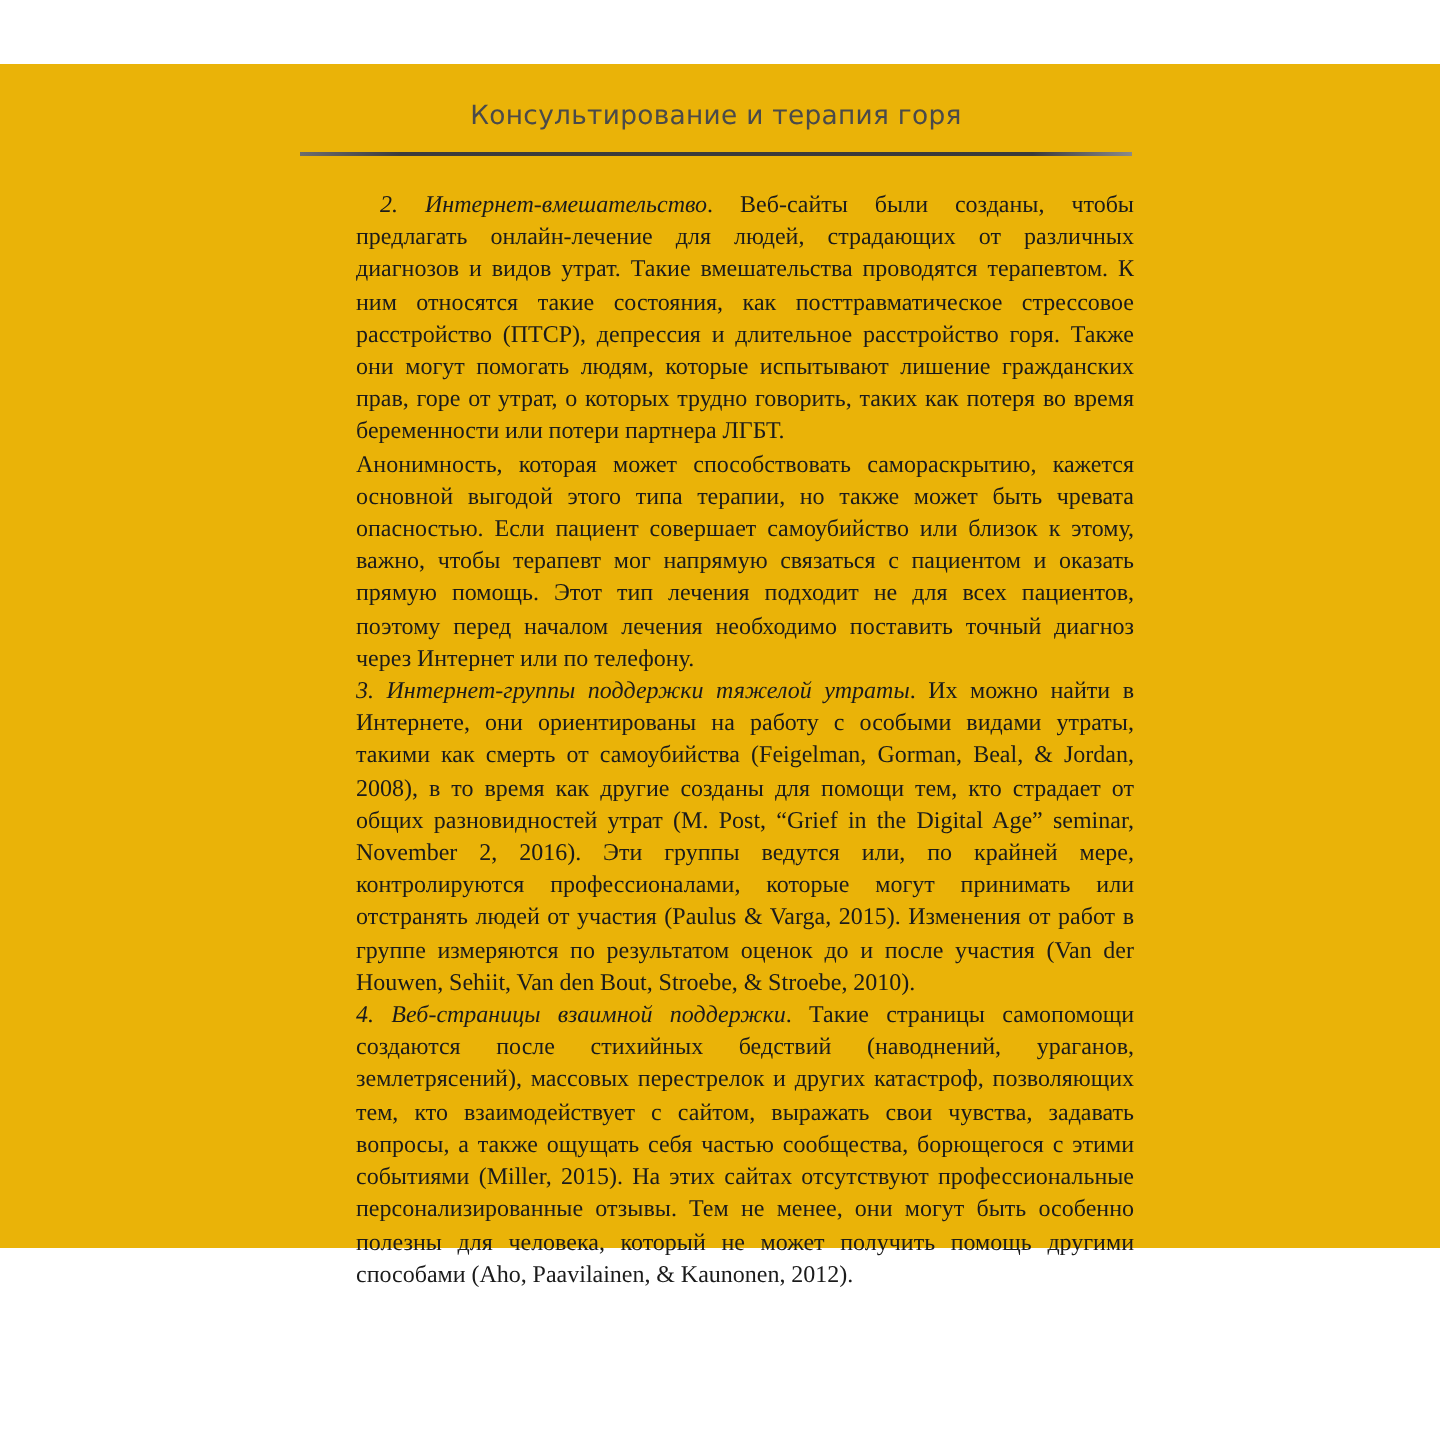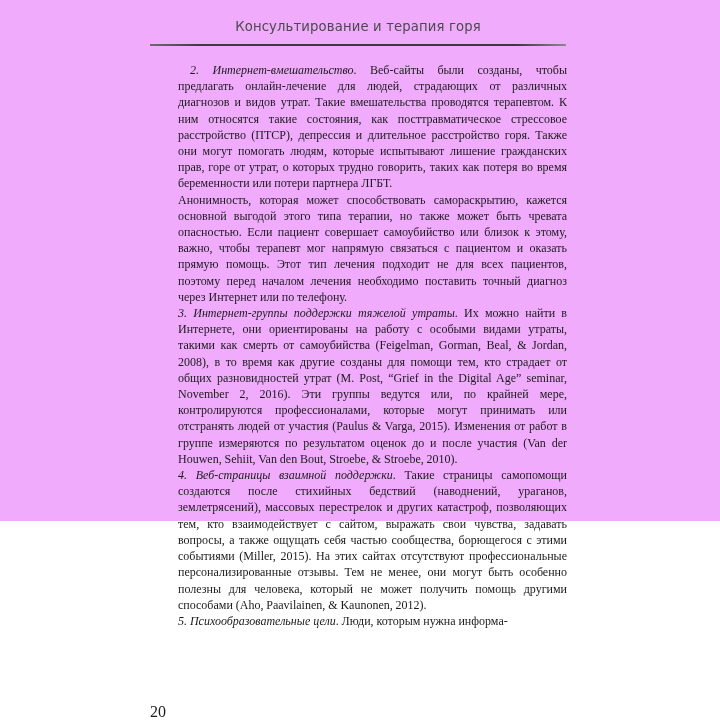--- a/index.html
+++ b/index.html
@@ -10,22 +10,23 @@
   body {
     width: 720px;
     height: 720px;
     overflow: hidden;
     font-family: "Liberation Serif", "DejaVu Serif", serif;
     color: #1b1b1b;
   }
   .page {
     position: relative;
     width: 720px;
-    height: 521px;
-    background: #f0abfc;
+    height: 592px;
+    background: #eab308;
+    margin-top: 32px;
   }
 
   
   .running-head {
     position: absolute;
     left: 150px;
     top: 19px;
     width: 416px;
     text-align: center;
     font-family: "DejaVu Sans", "Liberation Sans", sans-serif;
@@ -91,20 +92,17 @@
     </p>
     <p class="para">
       <span>Анонимность, которая может способствовать самораскрытию, кажется основной выгодой этого типа терапии, но также может быть чревата опасностью. Если пациент совершает самоубийство или близок к этому, важно, чтобы терапевт мог напрямую связаться с пациентом и оказать прямую помощь. Этот тип лечения подходит не для всех пациентов, поэтому перед началом лечения необходимо поставить точный диагноз через Интернет или по телефону.</span>
     </p>
     <p class="para">
       <span class="it">3. Интернет-группы поддержки тяжелой утраты</span><span>. Их можно найти в Интернете, они ориентированы на работу с особыми видами утраты, такими как смерть от самоубийства (Feigelman, Gorman, Beal, &amp; Jordan, 2008), в то время как другие созданы для помощи тем, кто страдает от общих разновидностей утрат (M. Post, “Grief in the Digital Age” seminar, November 2, 2016). Эти группы ведутся или, по крайней мере, контролируются профессионалами, которые могут принимать или отстранять людей от участия (Paulus &amp; Varga, 2015). Изменения от работ в группе измеряются по результатом оценок до и после участия (Van der Houwen, Sehiit, Van den Bout, Stroebe, &amp; Stroebe, 2010).</span>
     </p>
     <p class="para">
       <span class="it">4. Веб-страницы взаимной поддержки</span><span>. Такие страницы самопомощи создаются после стихийных бедствий (наводнений, ураганов, землетрясений), массовых перестрелок и других катастроф, позволяющих тем, кто взаимодействует с сайтом, выражать свои чувства, задавать вопросы, а также ощущать себя частью сообщества, борющегося с этими событиями (Miller, 2015). На этих сайтах отсутствуют профессиональные персонализированные отзывы. Тем не менее, они могут быть особенно полезны для человека, который не может получить помощь другими способами (Aho, Paavilainen, &amp; Kaunonen, 2012).</span>
     </p>
-    <p class="para">
-      <span class="it">5. Психообразовательные цели</span><span>. Люди, которым нужна информа-</span>
-    </p>
   </div>
 
   <div class="folio">20</div>
 
 </div>
 
 </body></html>

